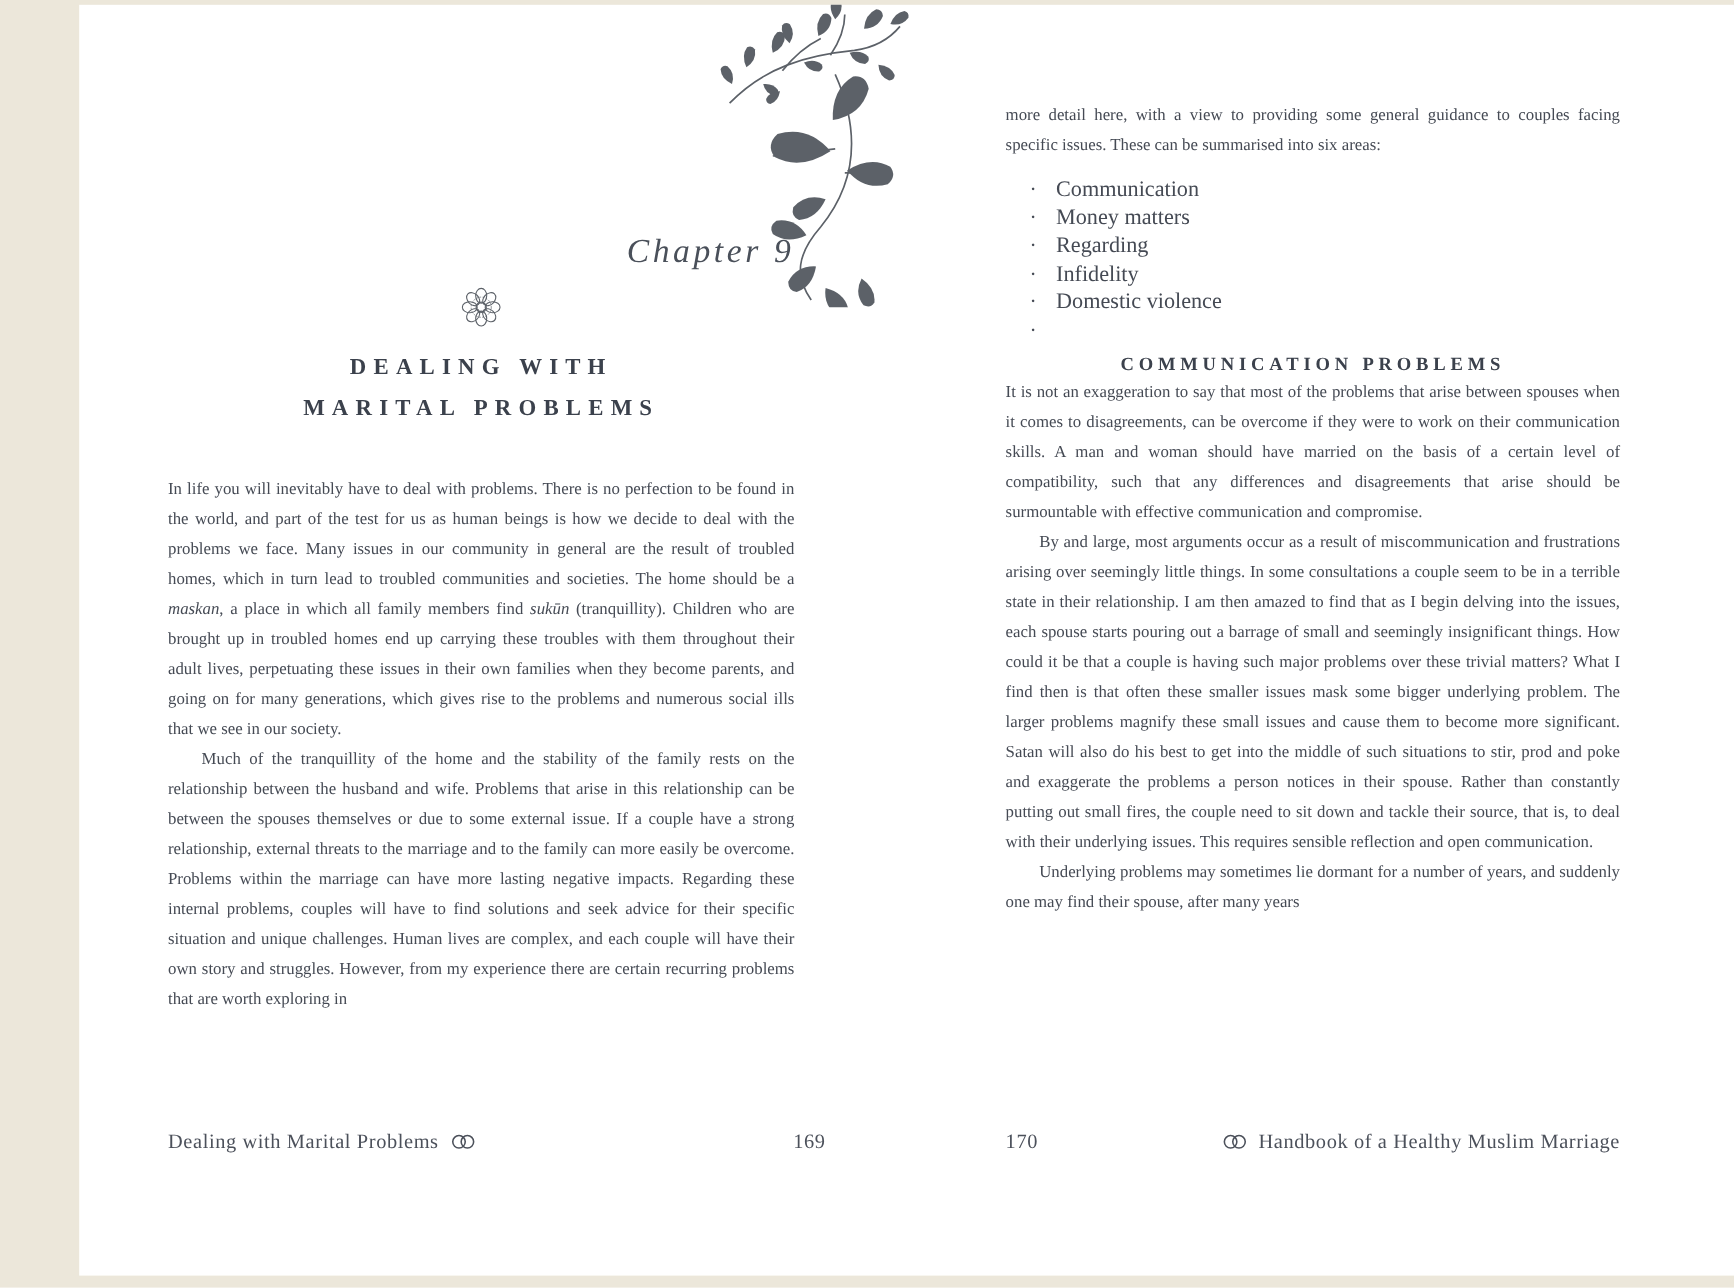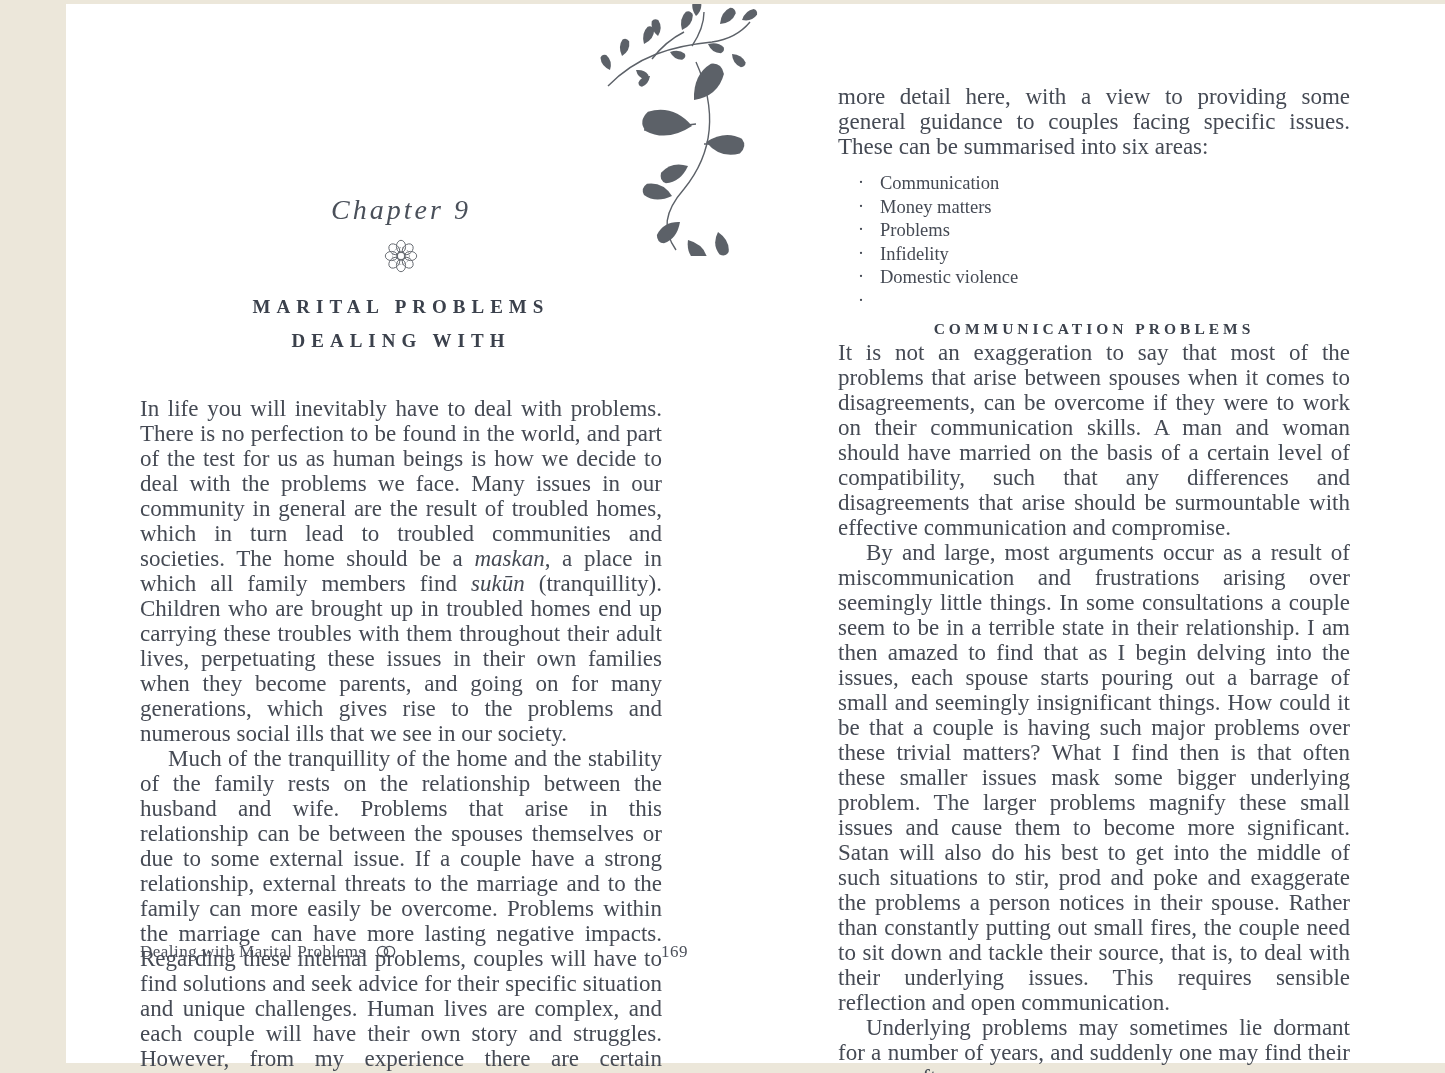--- a/index.html
+++ b/index.html
@@ -21,40 +21,40 @@
   .page-left  { width: 665px; }
   .page-right { width: 714px; }
 
   
   .left-content {
     position: absolute; left: 74px; top: 0; width: 522px;
     color: #454a54;
   }
   .chapter-label {
     margin-top: 190px;
-    text-align: center;
+    text-align: right;
     font-style: italic;
     font-size: 28px;
     letter-spacing: 3px;
     color: #4a505a;
   }
   .rosette-wrap { text-align: center; margin-top: 12px; height: 36px; }
   .chapter-title {
     margin-top: 16px;
     text-align: center;
     font-size: 19px;
     font-weight: 600;
     letter-spacing: 6px;
     line-height: 34px;
     color: #3b414c;
   }
   .body-block { margin-top: 38px; }
   p.body-par {
     margin: 0;
-    font-size: 23px;
+    font-size: 14px;
     line-height: 25px;
     text-align: justify;
     color: #454a54;
   }
   p.body-par.indent { text-indent: 28px; }
   .ital { font-style: italic; margin-top: 20px; }
 
   .page-footer {
     position: absolute; top: 938px;
     display: flex; justify-content: space-between; align-items: baseline;
@@ -127,22 +127,22 @@
               <ellipse cx="24.7" cy="24.7" rx="4.6" ry="6.2" transform="rotate(-45 24.7 24.7)"></ellipse>
               <ellipse cx="24.7" cy="11.3" rx="4.6" ry="6.2" transform="rotate(45 24.7 11.3)"></ellipse>
               <ellipse cx="11.3" cy="24.7" rx="4.6" ry="6.2" transform="rotate(45 11.3 24.7)"></ellipse>
               <circle cx="18" cy="18" r="4.2" stroke-width="1.1"></circle>
               <circle cx="18" cy="18" r="8.4" stroke-width="0.6" stroke-dasharray="1.5 1.2"></circle>
             </g>
           </svg>
         </div>
 
         <div class="chapter-title">
+          <div>DEALING WITH</div>
           <div>MARITAL PROBLEMS</div>
-          <div>DEALING WITH</div>
         </div>
 
         <div class="body-block">
           <p class="body-par"><span>In life you will inevitably have to deal with problems. There is no perfection to be found in the world, and part of the test for us as human beings is how we decide to deal with the problems we face. Many issues in our community in general are the result of troubled homes, which in turn lead to troubled communities and societies. The home should be a </span><span class="ital">maskan</span><span>, a place in which all family members find </span><span class="ital">sukūn</span><span> (tranquillity). Children who are brought up in troubled homes end up carrying these troubles with them throughout their adult lives, perpetuating these issues in their own families when they become parents, and going on for many generations, which gives rise to the problems and numerous social ills that we see in our society.</span></p>
           <p class="body-par indent">Much of the tranquillity of the home and the stability of the family rests on the relationship between the husband and wife. Problems that arise in this relationship can be between the spouses themselves or due to some external issue. If a couple have a strong relationship, external threats to the marriage and to the family can more easily be overcome. Problems within the marriage can have more lasting negative impacts. Regarding these internal problems, couples will have to find solutions and seek advice for their specific situation and unique challenges. Human lives are complex, and each couple will have their own story and struggles. However, from my experience there are certain recurring problems that are worth exploring in</p>
         </div>
       </div>
 
       <div class="page-footer footer-left-page">
         <span class="footer-group">
@@ -161,33 +161,47 @@
     </div>
 
     <div class="page page-right">
       <div class="right-content">
 
         <p class="body-par cont-par">more detail here, with a view to providing some general guidance to couples facing specific issues. These can be summarised into six areas:</p>
 
         <ul class="issue-list">
           <li><span class="dot">·</span><span>Communication</span></li>
           <li><span class="dot">·</span><span>Money matters</span></li>
-          <li><span class="dot">·</span><span>Problems</span></li>
+          <li><span class="dot">·</span><span>Regarding</span></li>
           <li><span class="dot">·</span><span>Infidelity</span></li>
           <li><span class="dot">·</span><span>Domestic violence</span></li>
           <li><span class="dot">·</span></li>
         </ul>
 
         <div class="section-heading">COMMUNICATION PROBLEMS</div>
 
         <p class="body-par">It is not an exaggeration to say that most of the problems that arise between spouses when it comes to disagreements, can be overcome if they were to work on their communication skills. A man and woman should have married on the basis of a certain level of compatibility, such that any differences and disagreements that arise should be surmountable with effective communication and compromise.</p>
         <p class="body-par indent">By and large, most arguments occur as a result of miscommunication and frustrations arising over seemingly little things. In some consultations a couple seem to be in a terrible state in their relationship. I am then amazed to find that as I begin delving into the issues, each spouse starts pouring out a barrage of small and seemingly insignificant things. How could it be that a couple is having such major problems over these trivial matters? What I find then is that often these smaller issues mask some bigger underlying problem. The larger problems magnify these small issues and cause them to become more significant. Satan will also do his best to get into the middle of such situations to stir, prod and poke and exaggerate the problems a person notices in their spouse. Rather than constantly putting out small fires, the couple need to sit down and tackle their source, that is, to deal with their underlying issues. This requires sensible reflection and open communication.</p>
         <p class="body-par indent">Underlying problems may sometimes lie dormant for a number of years, and suddenly one may find their spouse, after many years</p>
       </div>
 
+      <div class="page-footer footer-right-page">
+        <span>170</span>
+        <span class="footer-group">
+          <span class="rings">
+            <svg width="24" height="13" viewBox="0 0 24 13">
+              <g fill="none" stroke="#4c515b" stroke-width="1.3">
+                <circle cx="8.5" cy="6.5" r="5.2"></circle>
+                <circle cx="15.5" cy="6.5" r="5.2"></circle>
+              </g>
+            </svg>
+          </span>
+          <span>Handbook of a Healthy Muslim Marriage</span>
+        </span>
+      </div>
     </div>
 
     <svg class="leaf-ornament" viewBox="0 0 172 252">
       <defs>
         <path id="leaf" d="M0,0 Q13,-11 26,-6 Q31,-1 26,5 Q12,11 0,0 Z"></path>
       </defs>
       <g stroke="#5c6168" stroke-width="1.4" fill="none">
         <path d="M16,82 C45,52 80,42 120,38 C135,36 148,30 158,18"></path>
         <path d="M60,55 C70,42 80,34 92,28"></path>
         <path d="M100,42 C108,30 112,20 112,8"></path>

